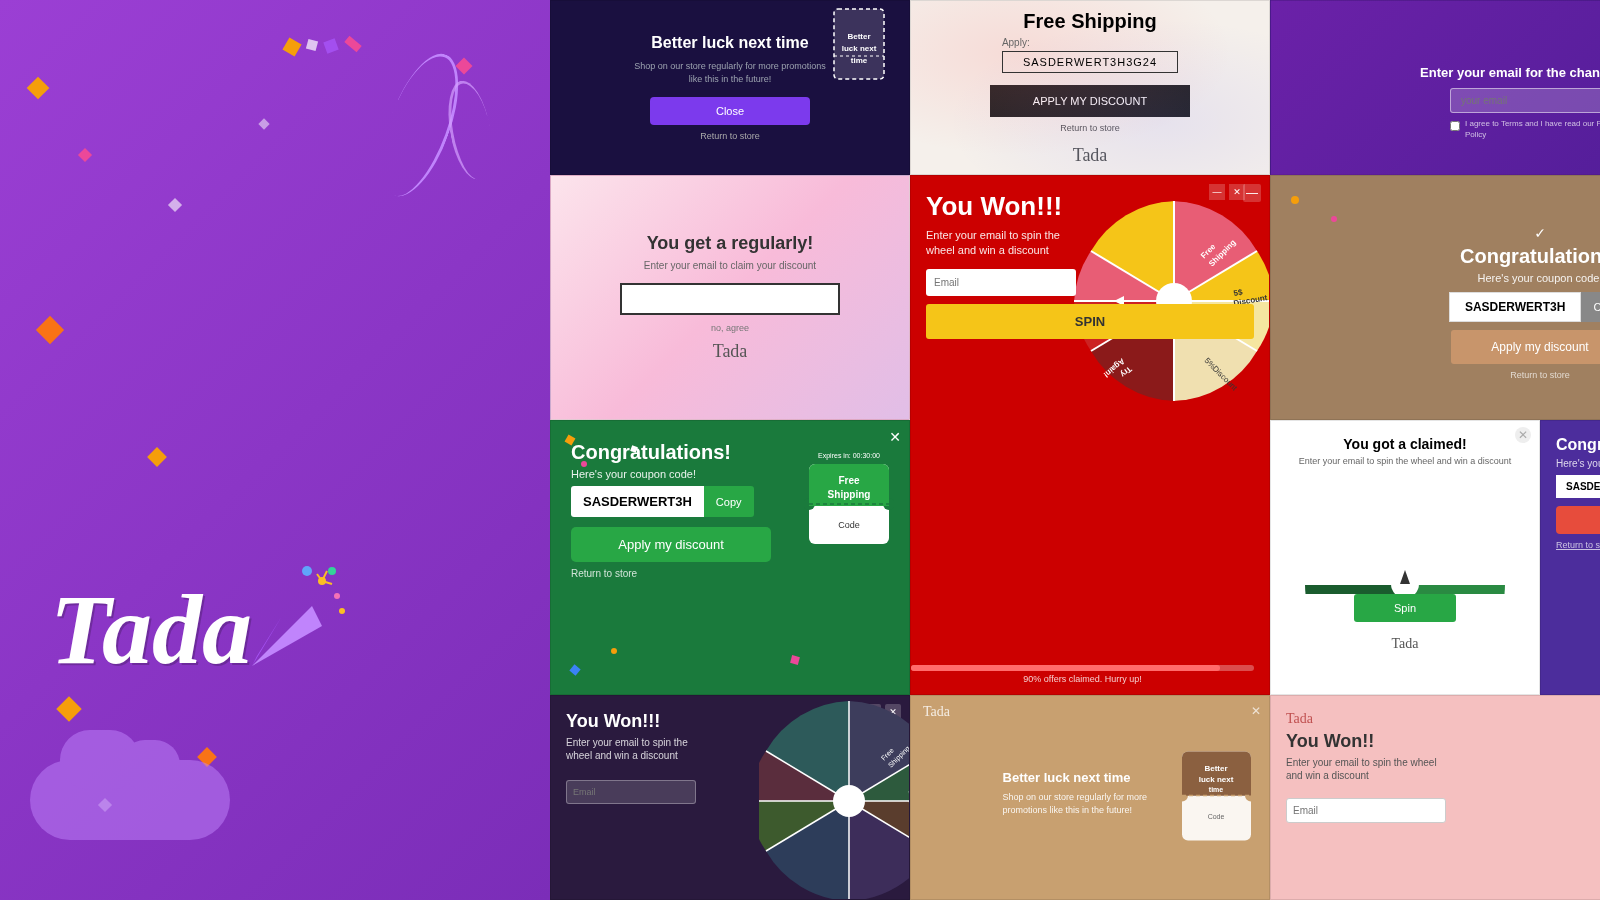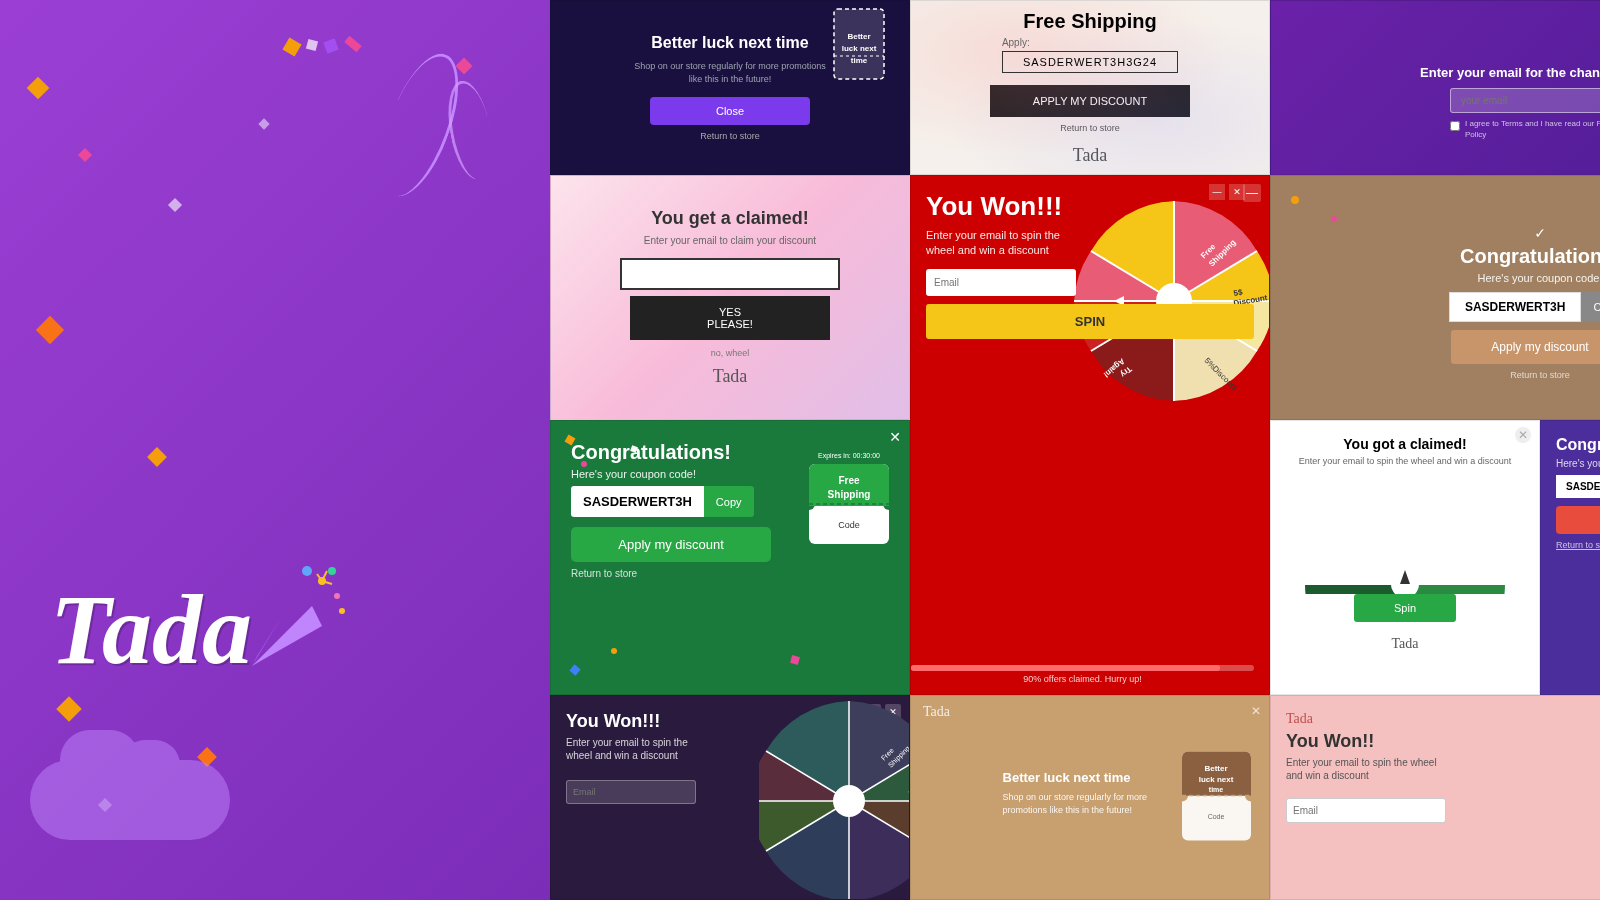--- a/index.html
+++ b/index.html
@@ -806,25 +806,24 @@
 
     <h3 style="color:white;font-size:13px;text-align:center;margin-bottom:8px;margin-top:30px;">Enter your email for the chance to win!</h3>
     <input type="text" class="email-input-small" placeholder="your email" style="">
     <div class="checkbox-row">
       <input type="checkbox" style="">
       <span>I agree to Terms and I have read our Privacy Policy</span>
     </div>
   </div>
 
   <div class="popup-card card-4">
-    <h3>You get  a claimed!</h3>
+    <h3>You get  a regularly!</h3>
     <p>Enter your email to claim your discount</p>
     <input type="text" style="width: 220px; padding: 8px; border: 2px solid rgb(51, 51, 51); font-size: 11px; margin-bottom: 6px;" placeholder="">
-    <button class="btn-dark-full">YES PLEASE!</button>
-    <a href="#" class="link-small" style="color:#777;margin-top:2px;">no, wheel</a>
+    <a href="#" class="link-small" style="color:#777;margin-top:2px;">no, agree</a>
     <div class="tada-sig">Tada</div>
   </div>
 
   <div class="popup-card card-5">
     <div class="close-btn">—</div>
     <div style="display:flex;gap:4px;position:absolute;top:8px;right:24px;">
       <div style="background:rgba(255,255,255,0.2);color:white;width:16px;height:16px;display:flex;align-items:center;justify-content:center;font-size:9px;cursor:pointer;">—</div>
       <div style="background:rgba(255,255,255,0.2);color:white;width:16px;height:16px;display:flex;align-items:center;justify-content:center;font-size:9px;cursor:pointer;">✕</div>
     </div>
     <h2>You Won!!!</h2>

